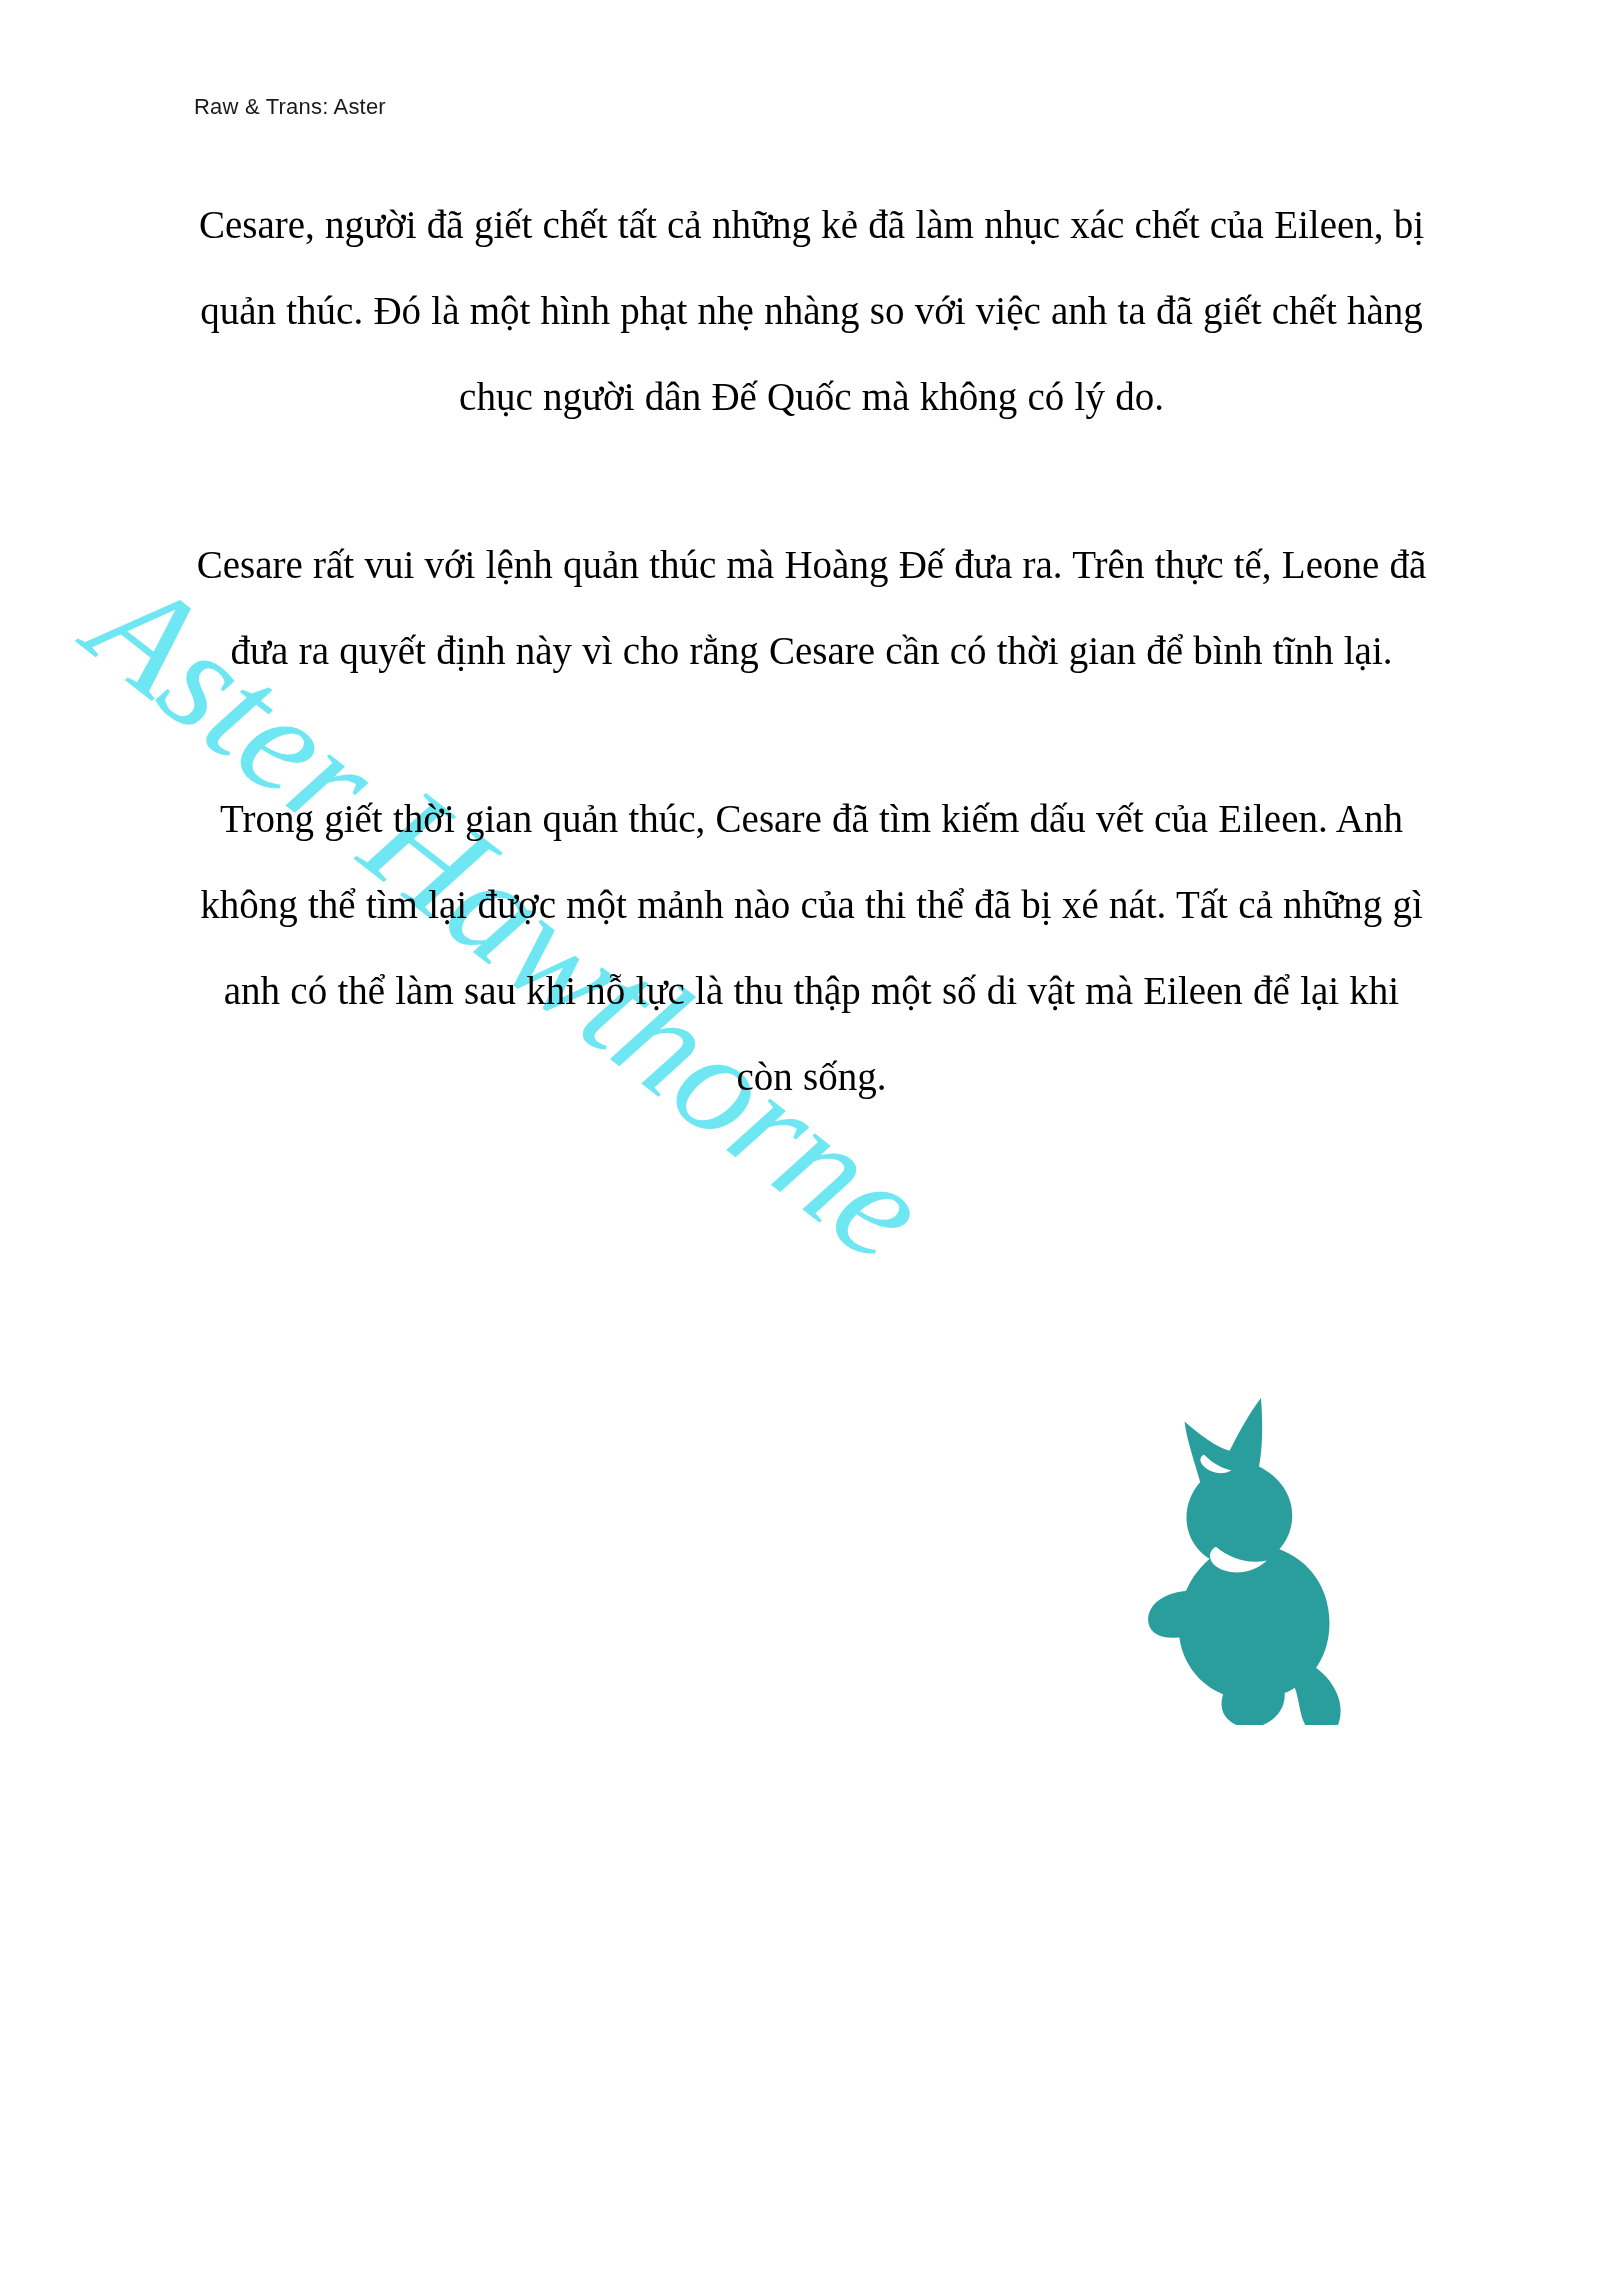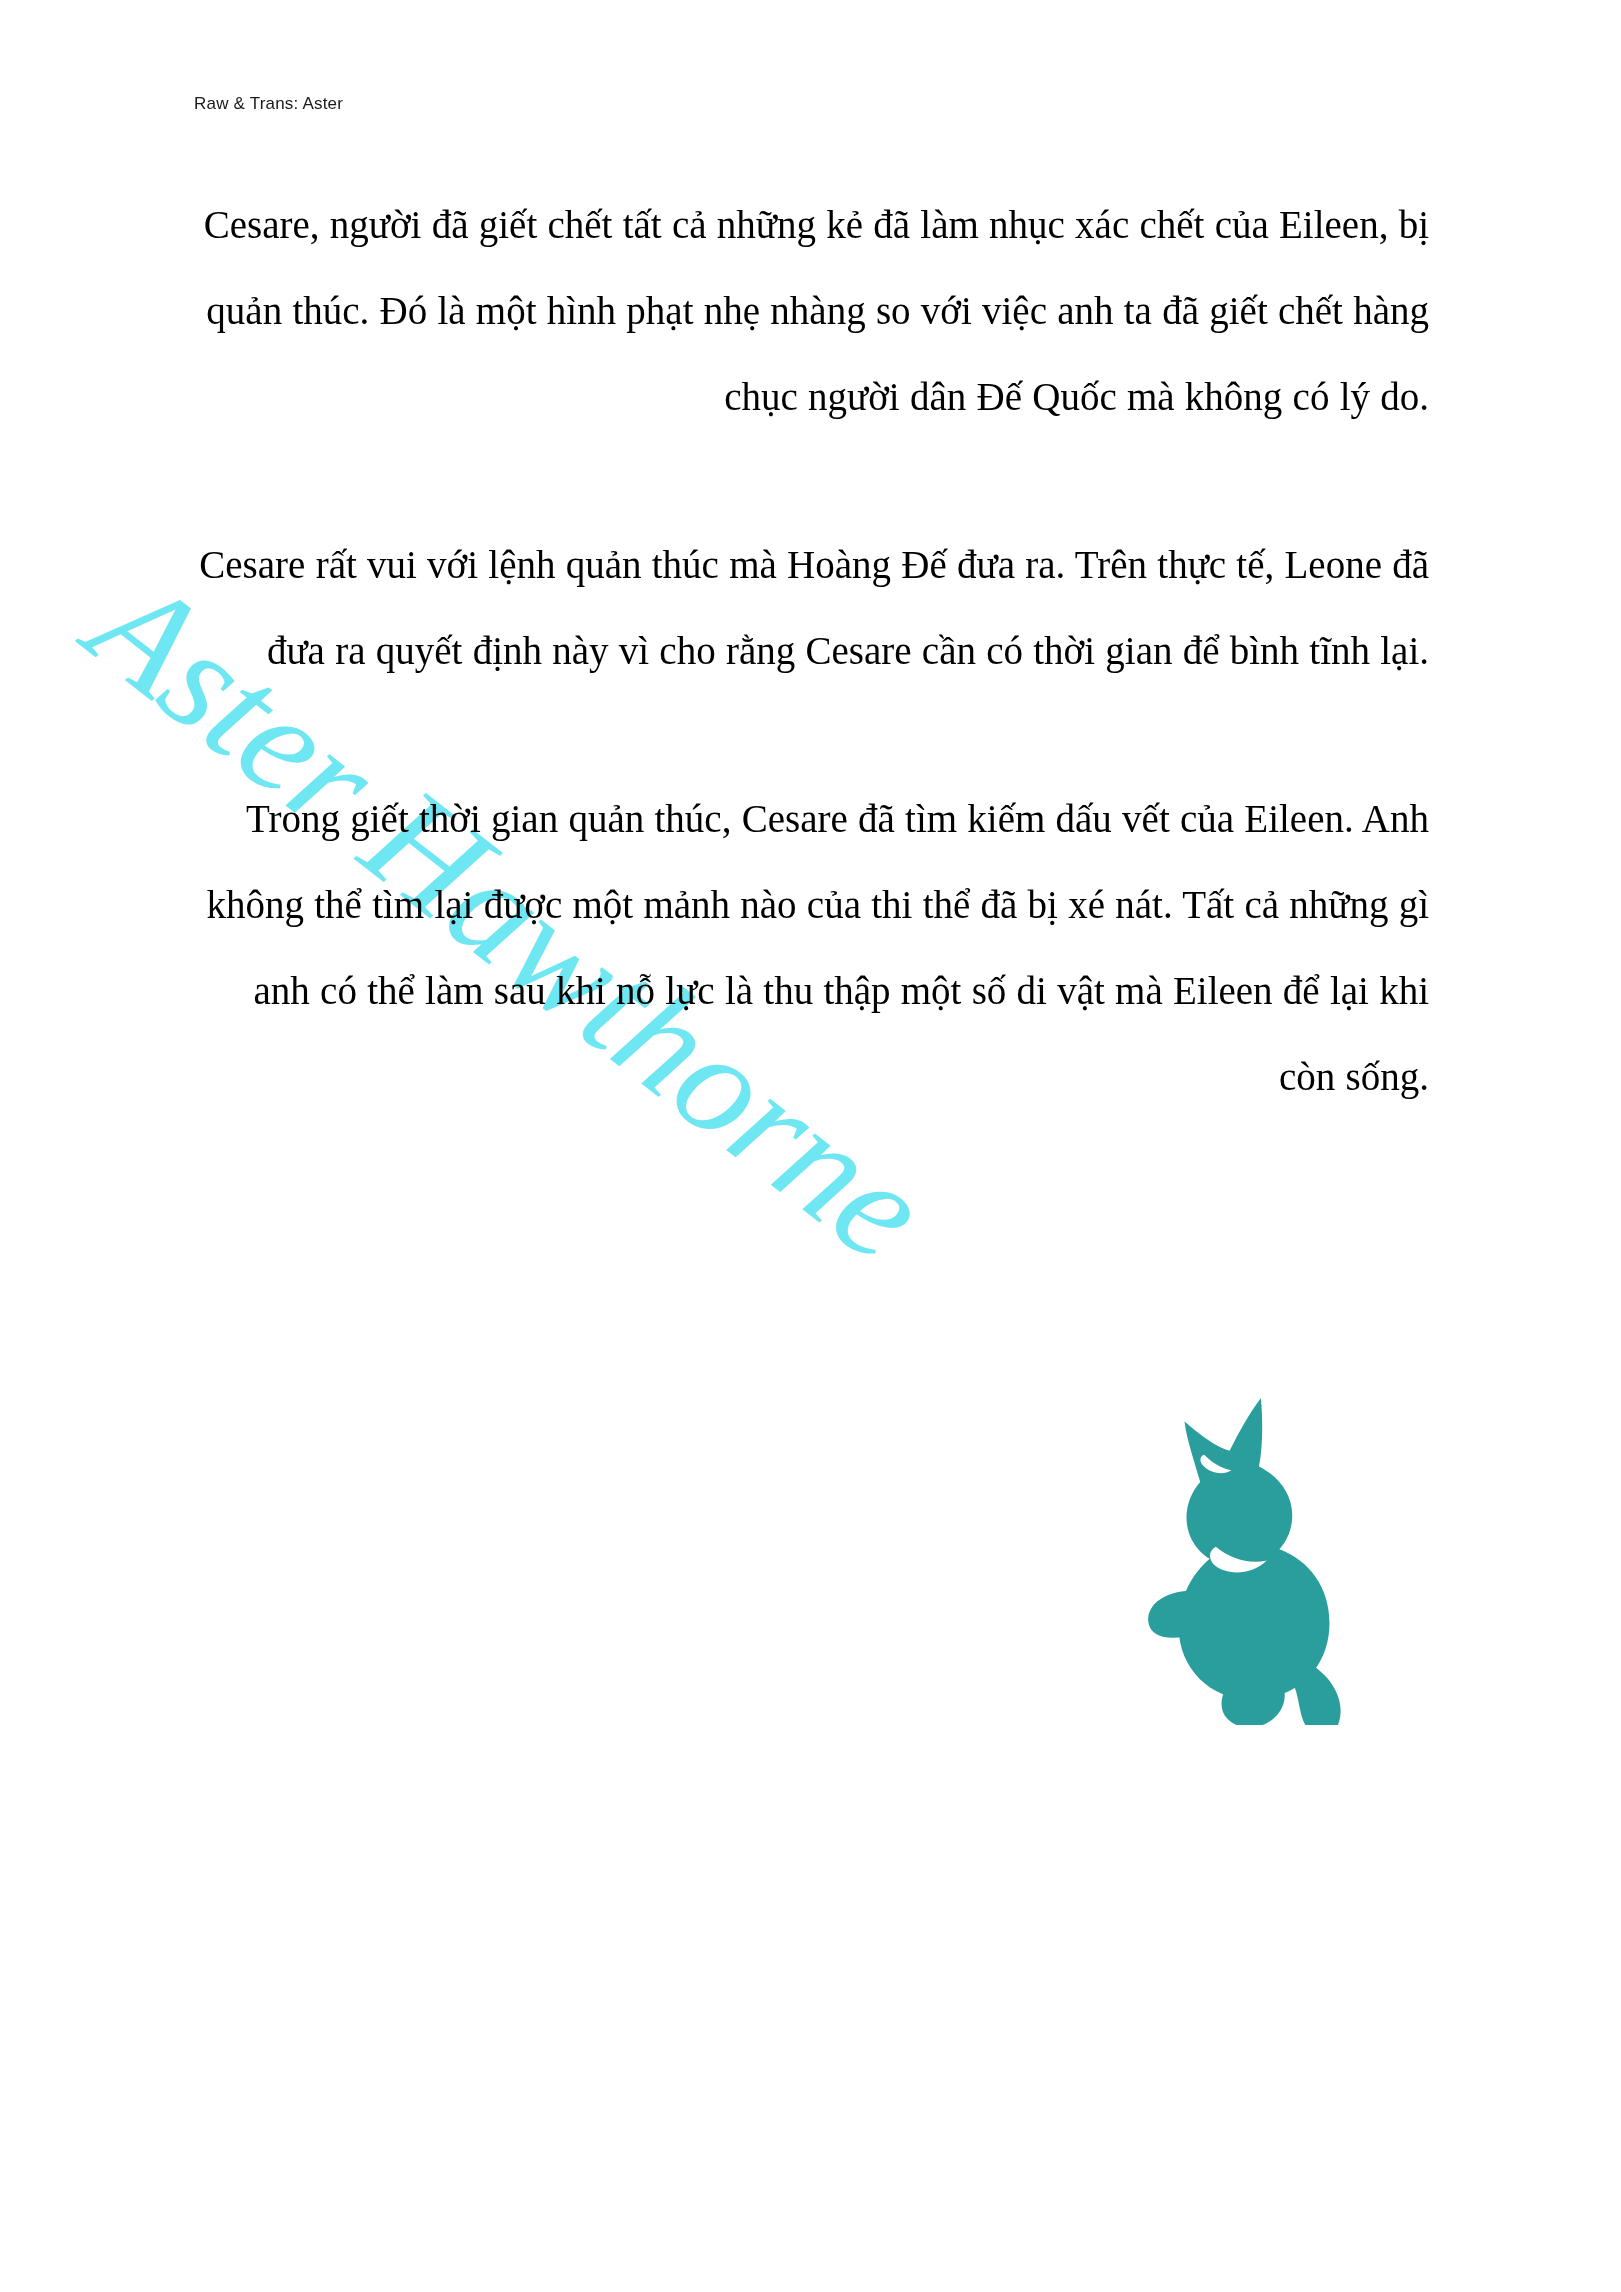--- a/index.html
+++ b/index.html
@@ -18,42 +18,42 @@
     background: #ffffff;
     overflow: hidden;
     box-sizing: border-box;
   }
   
   .page-header {
     position: absolute;
     left: 194px;
     top: 94px;
     font-family: "Liberation Sans", "DejaVu Sans", sans-serif;
-    font-size: 17px;
+    font-size: 22px;
     line-height: 1.2;
     color: #1a1a1a;
     letter-spacing: 0.2px;
     white-space: nowrap;
     z-index: 5;
   }
   
   .content {
     position: absolute;
     left: 194px;
     top: 182px;
     width: 1235px;
     z-index: 4;
   }
   .para {
     font-family: "Liberation Serif", "DejaVu Serif", serif;
     font-size: 39px;
     line-height: 86px;
     color: #000000;
     margin: 0 0 82px 0;
-    text-align: right;
+    text-align: center;
     word-spacing: 0.5px;
   }
   .para:last-child { margin-bottom: 0; }
 
   
   .watermark-text {
     position: absolute;
     left: 157px;
     top: 549px;
     transform-origin: left top;

